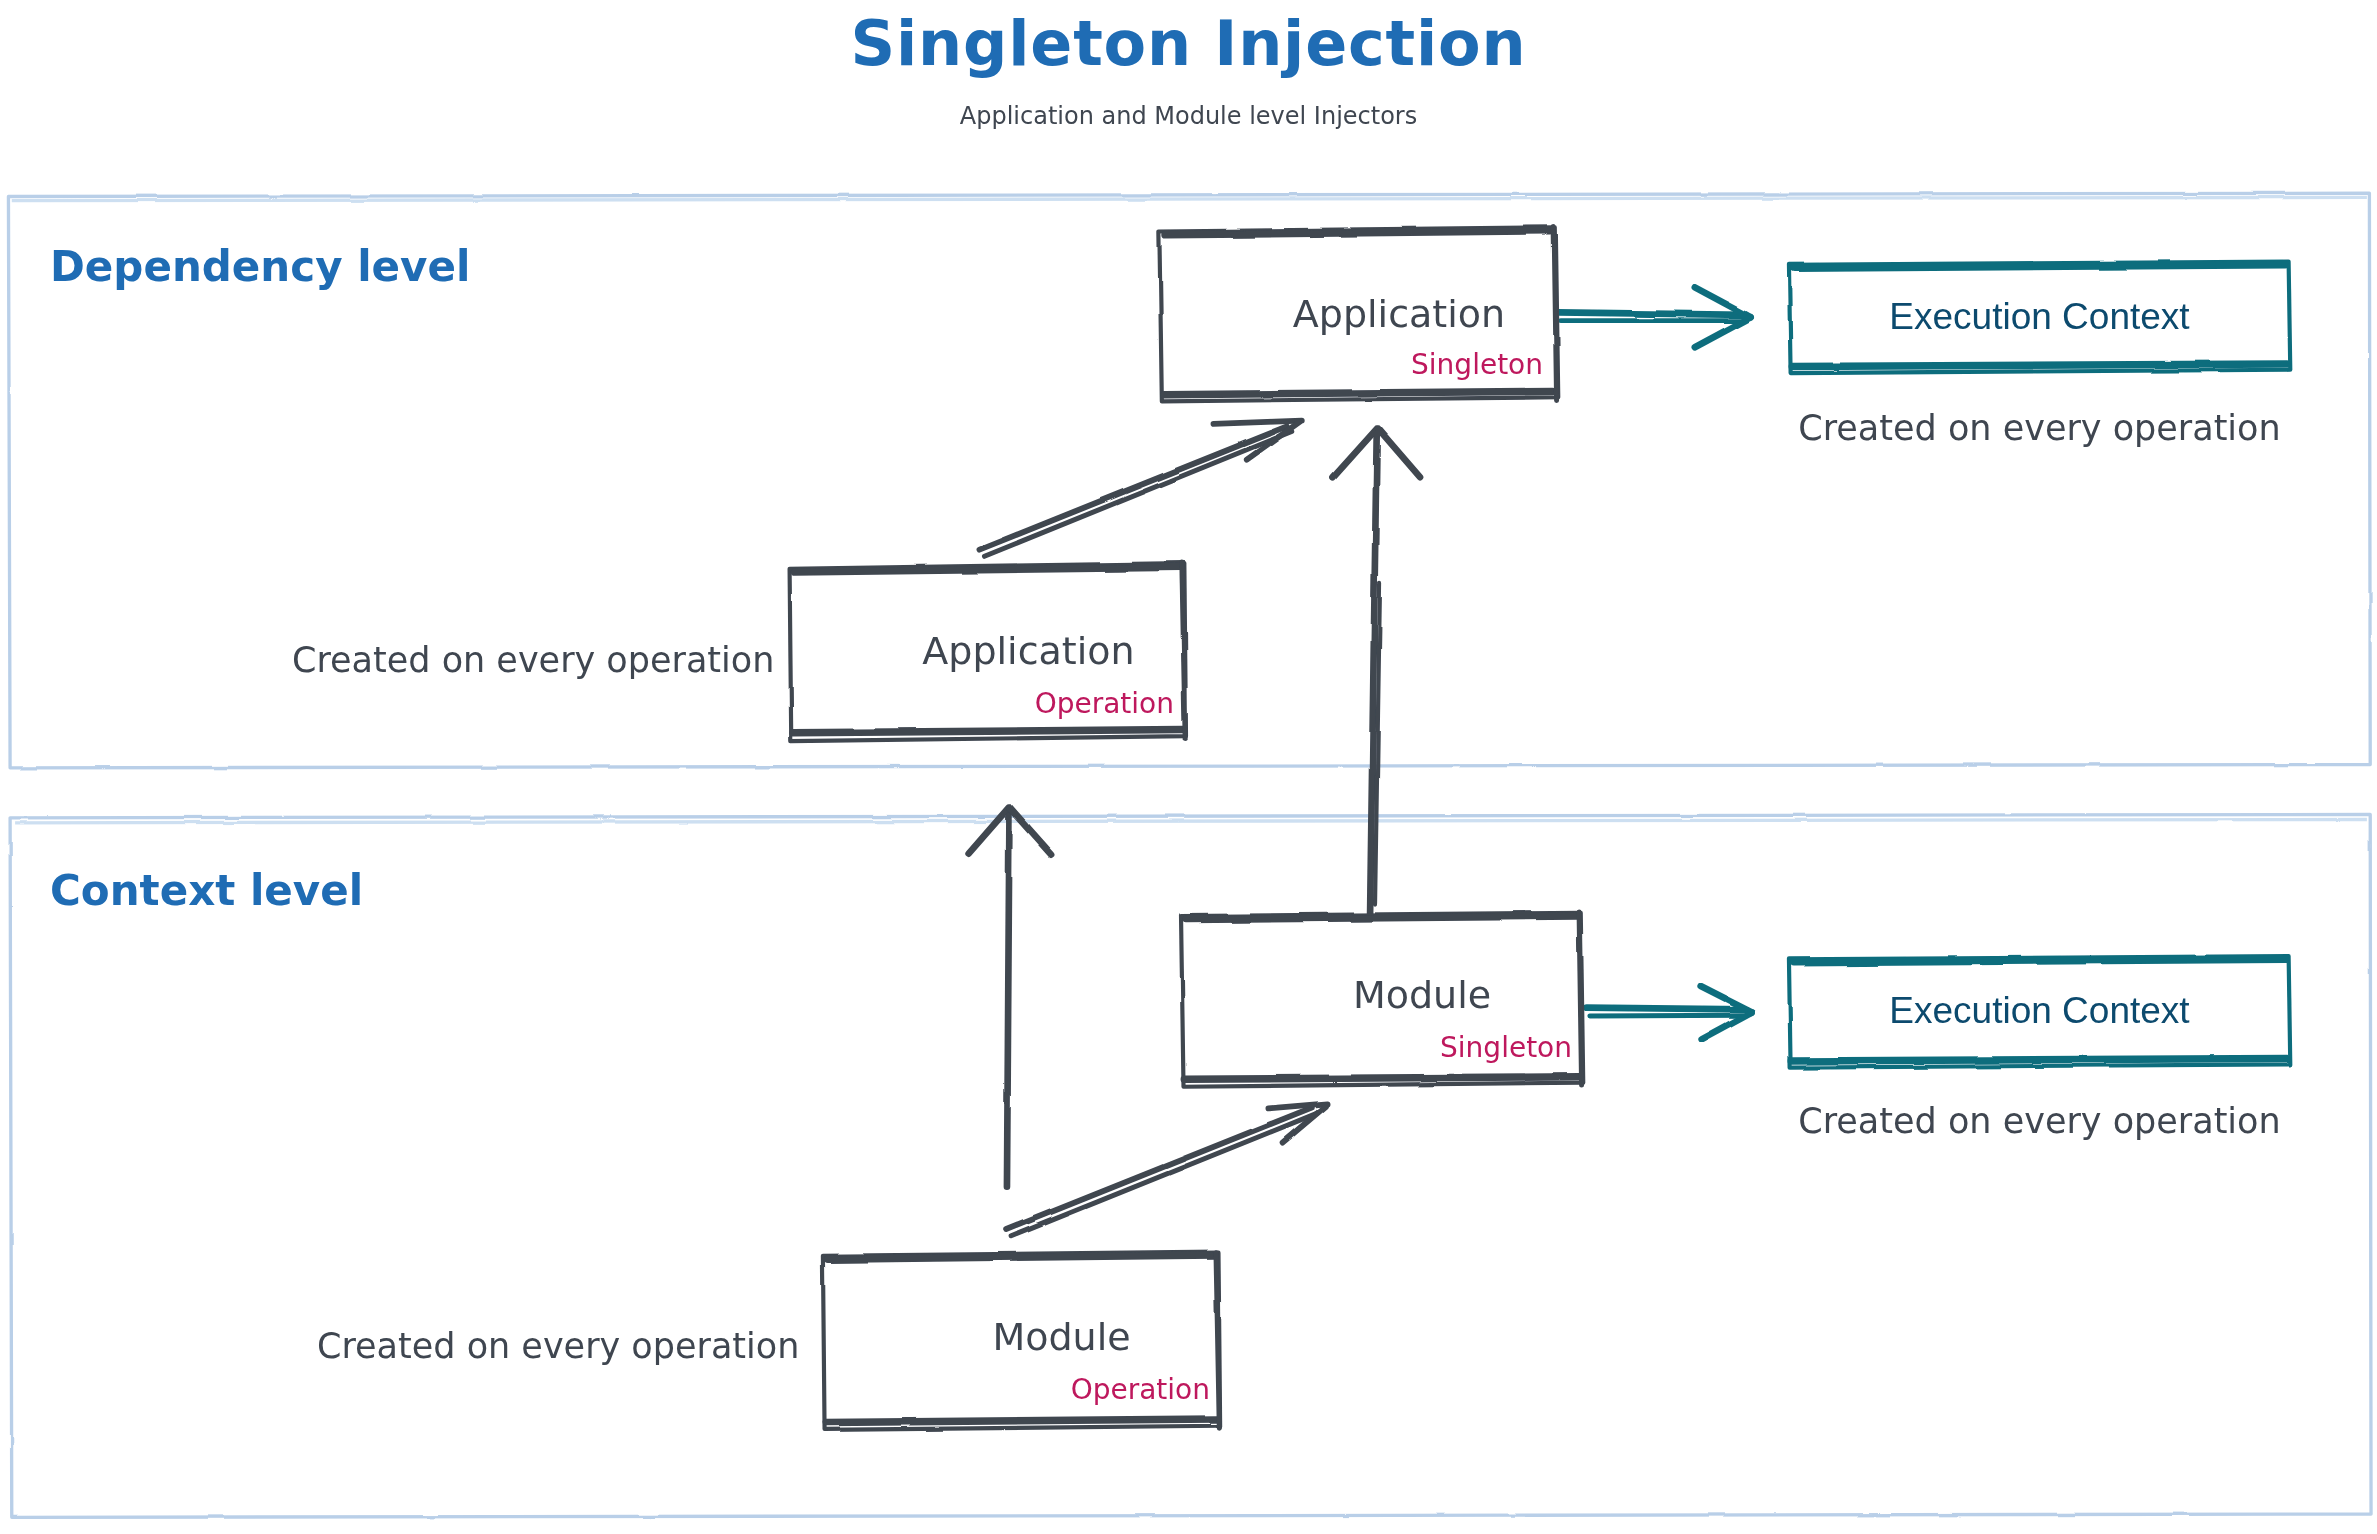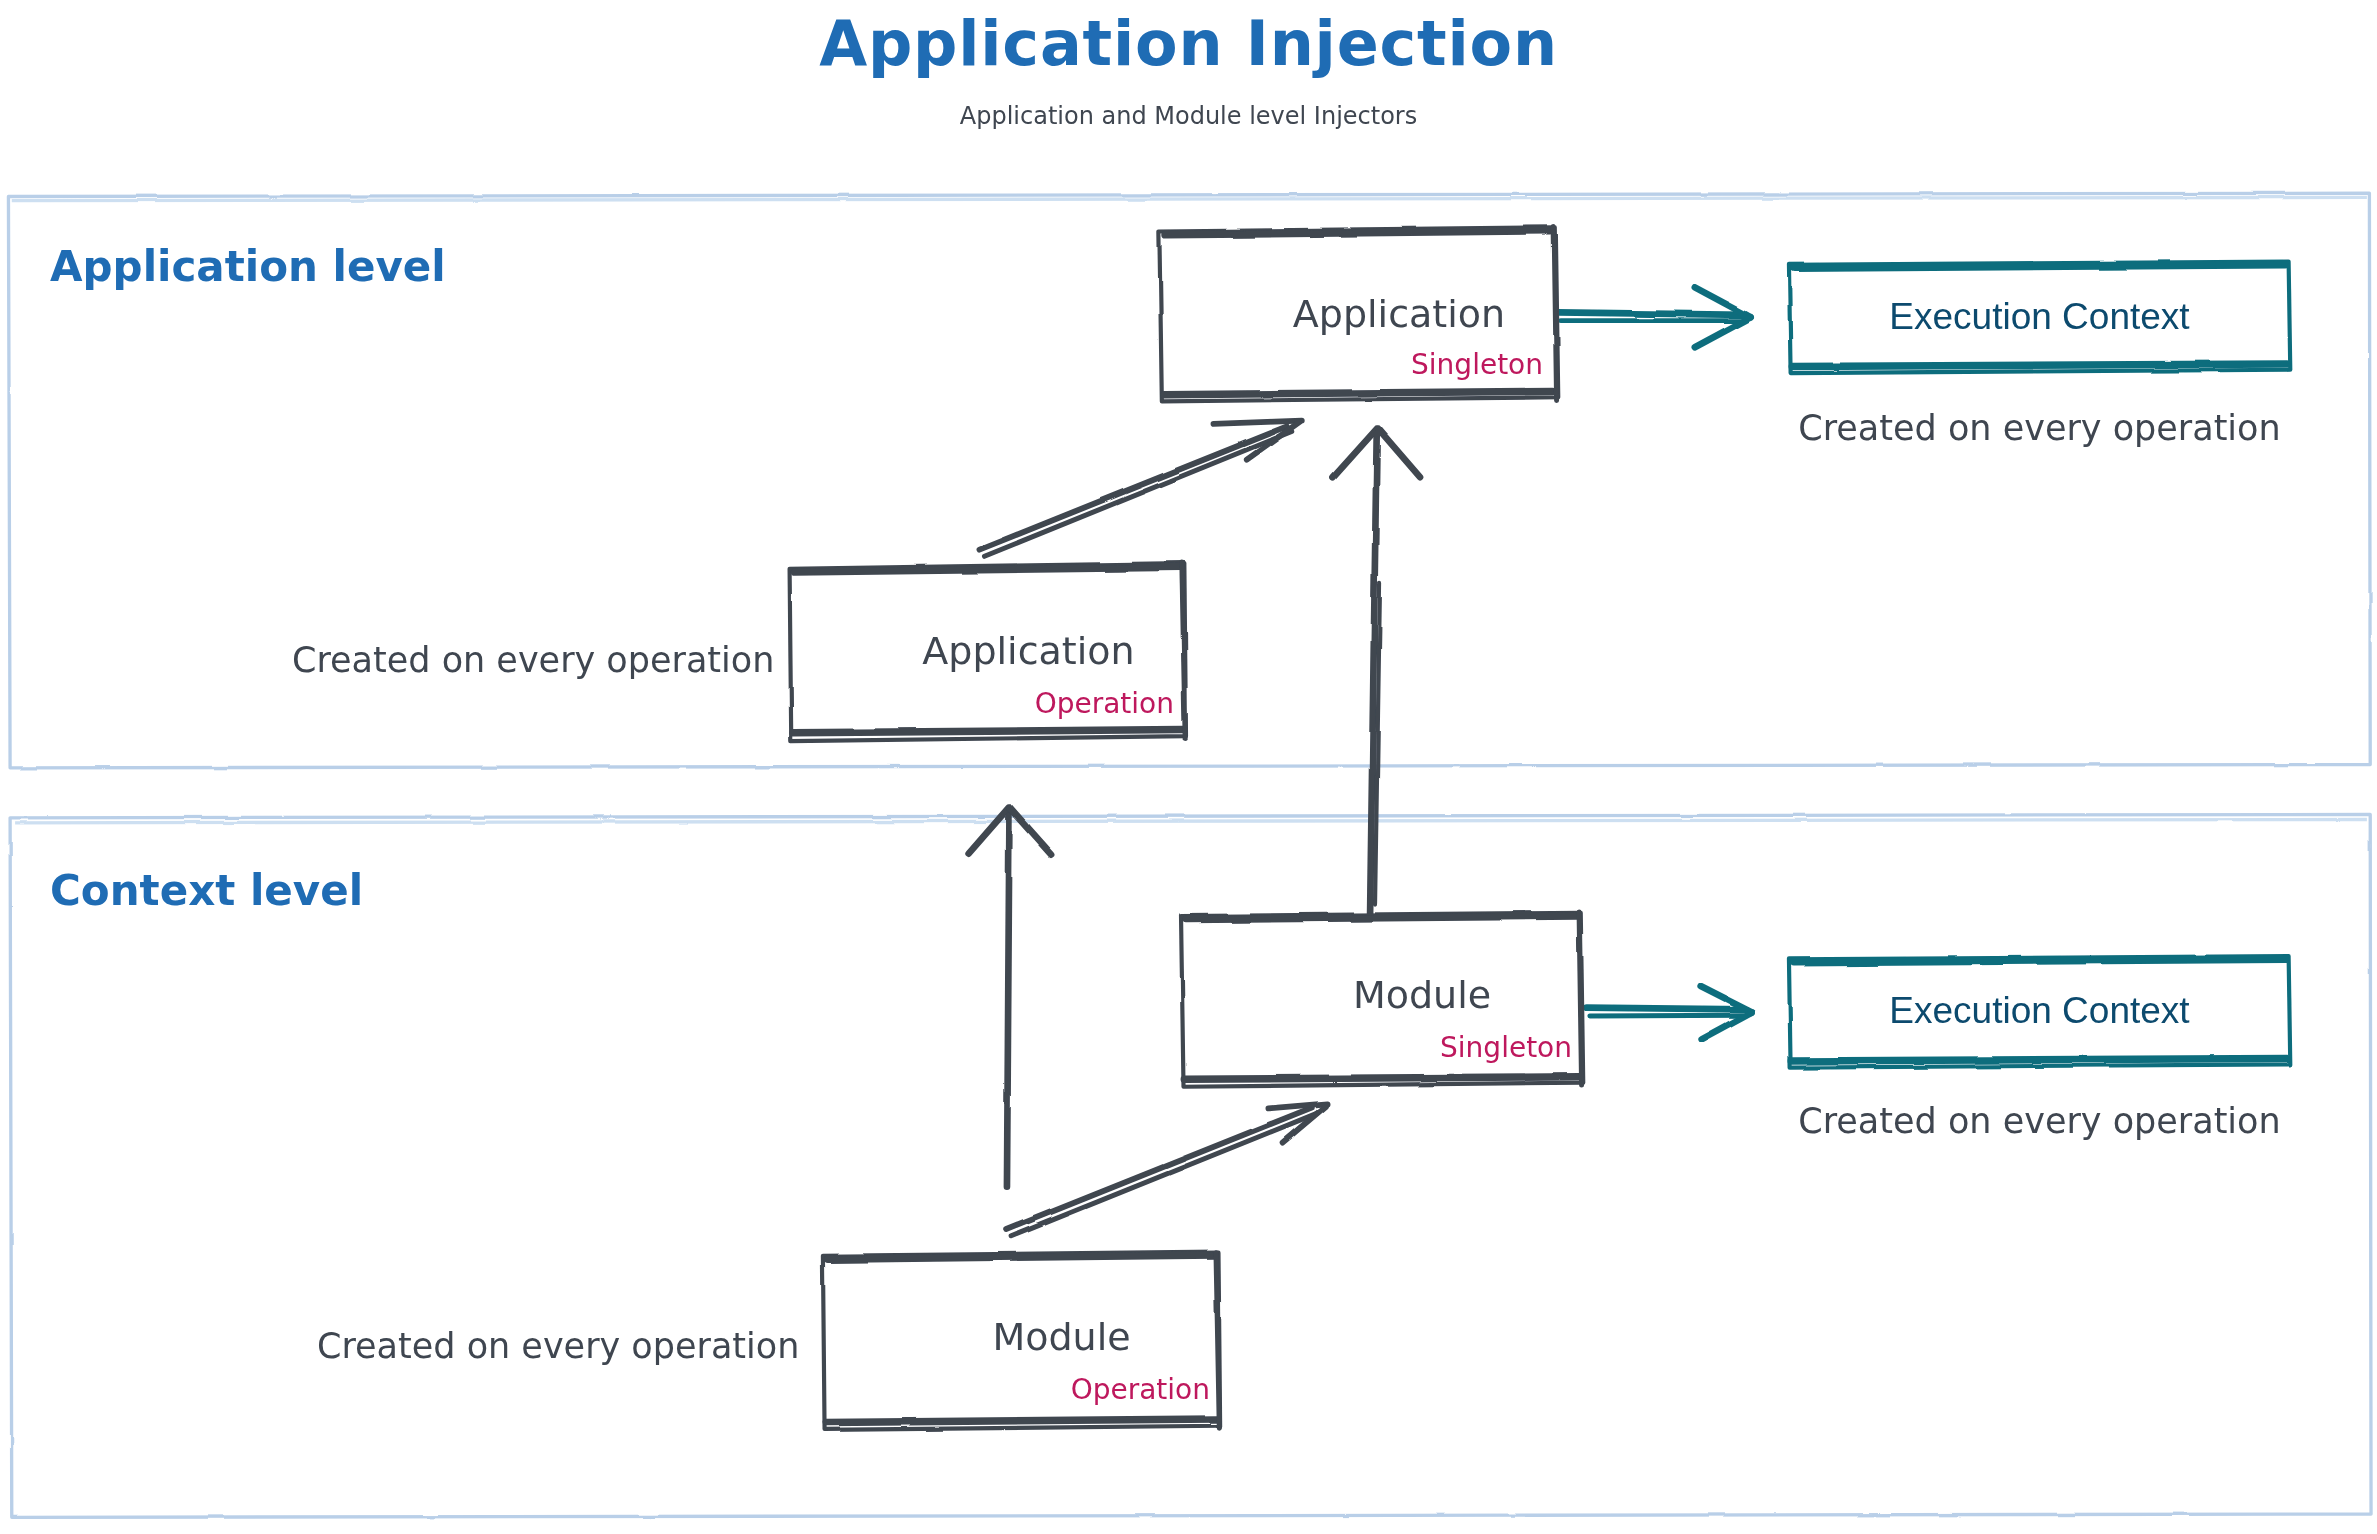--- a/index.html
+++ b/index.html
@@ -166,24 +166,24 @@
   </g>
 
   <g filter="url(#rough)">
     <path d="M988 1508 L1463 1503 L1465 1712 L990 1717 Z" fill="#ffffff" stroke="#3f4650" stroke-width="5" stroke-linejoin="round"></path>
     <path d="M994 1512 L1459 1507" fill="none" stroke="#3f4650" stroke-width="9" stroke-linecap="round"></path>
     <path d="M992 1708 L1461 1704" fill="none" stroke="#3f4650" stroke-width="9" stroke-linecap="round"></path>
     <path d="M1460 1503 L1464 1715" fill="none" stroke="#3f4650" stroke-width="6" stroke-linecap="round"></path>
   </g>
 </svg>
 
-<div class="lbl title center" style="left:0; top:6.7px; width:2377px;">Application Injection</div>
+<div class="lbl title center" style="left:0; top:6.7px; width:2377px;">Singleton Injection</div>
 <div class="lbl subtitle center" style="left:0; top:102px; width:2377px;">Application and Module level Injectors</div>
 
-<div class="lbl panel-title" style="left:50px; top:242px;">Application level</div>
+<div class="lbl panel-title" style="left:50px; top:242px;">Dependency level</div>
 <div class="lbl panel-title" style="left:50px; top:866px;">Context level</div>
 
 <div class="lbl node-title center" style="left:1160px; top:292px; width:398px;">Application</div>
 <div class="lbl node-scope" style="left:1376px; top:348px; width:167px; text-align:right;">Singleton</div>
 
 <div class="lbl ctx-title center" style="left:1789px; top:296px; width:501px;">Execution Context</div>
 <div class="lbl caption center" style="left:1789px; top:408px; width:501px;">Created on every operation</div>
 
 <div class="lbl node-title center" style="left:790px; top:629px; width:397px;">Application</div>
 <div class="lbl node-scope" style="left:991px; top:687px; width:183px; text-align:right;">Operation</div>

